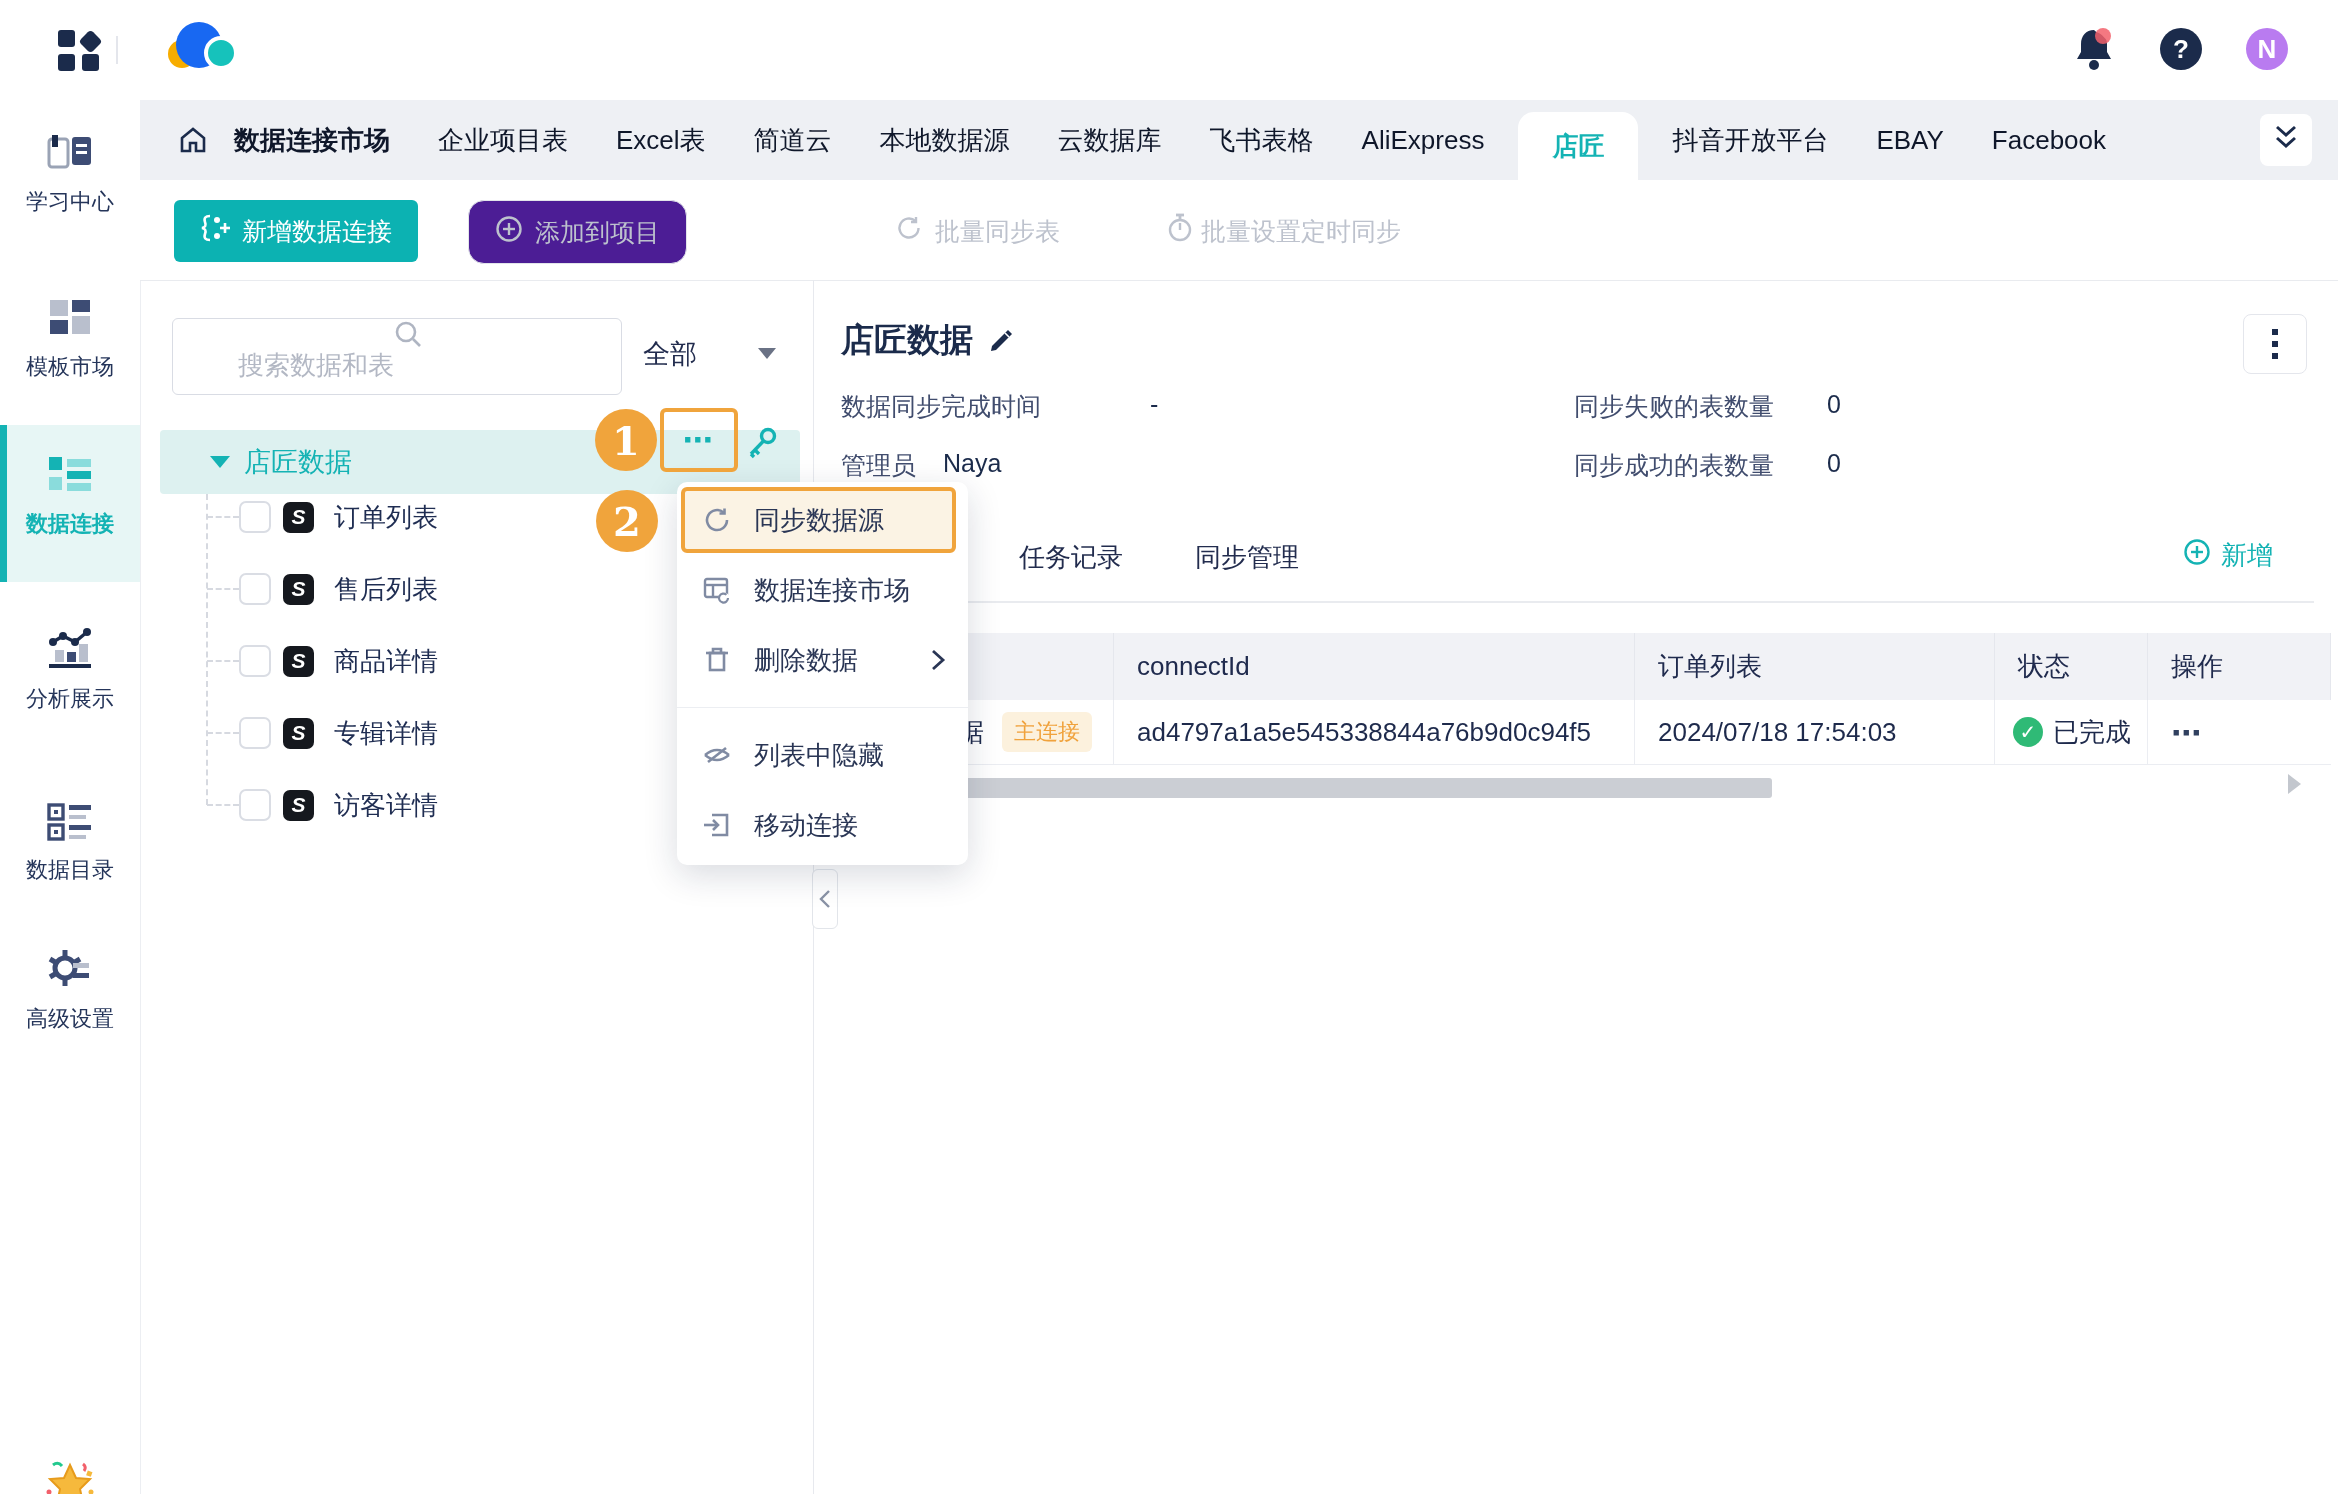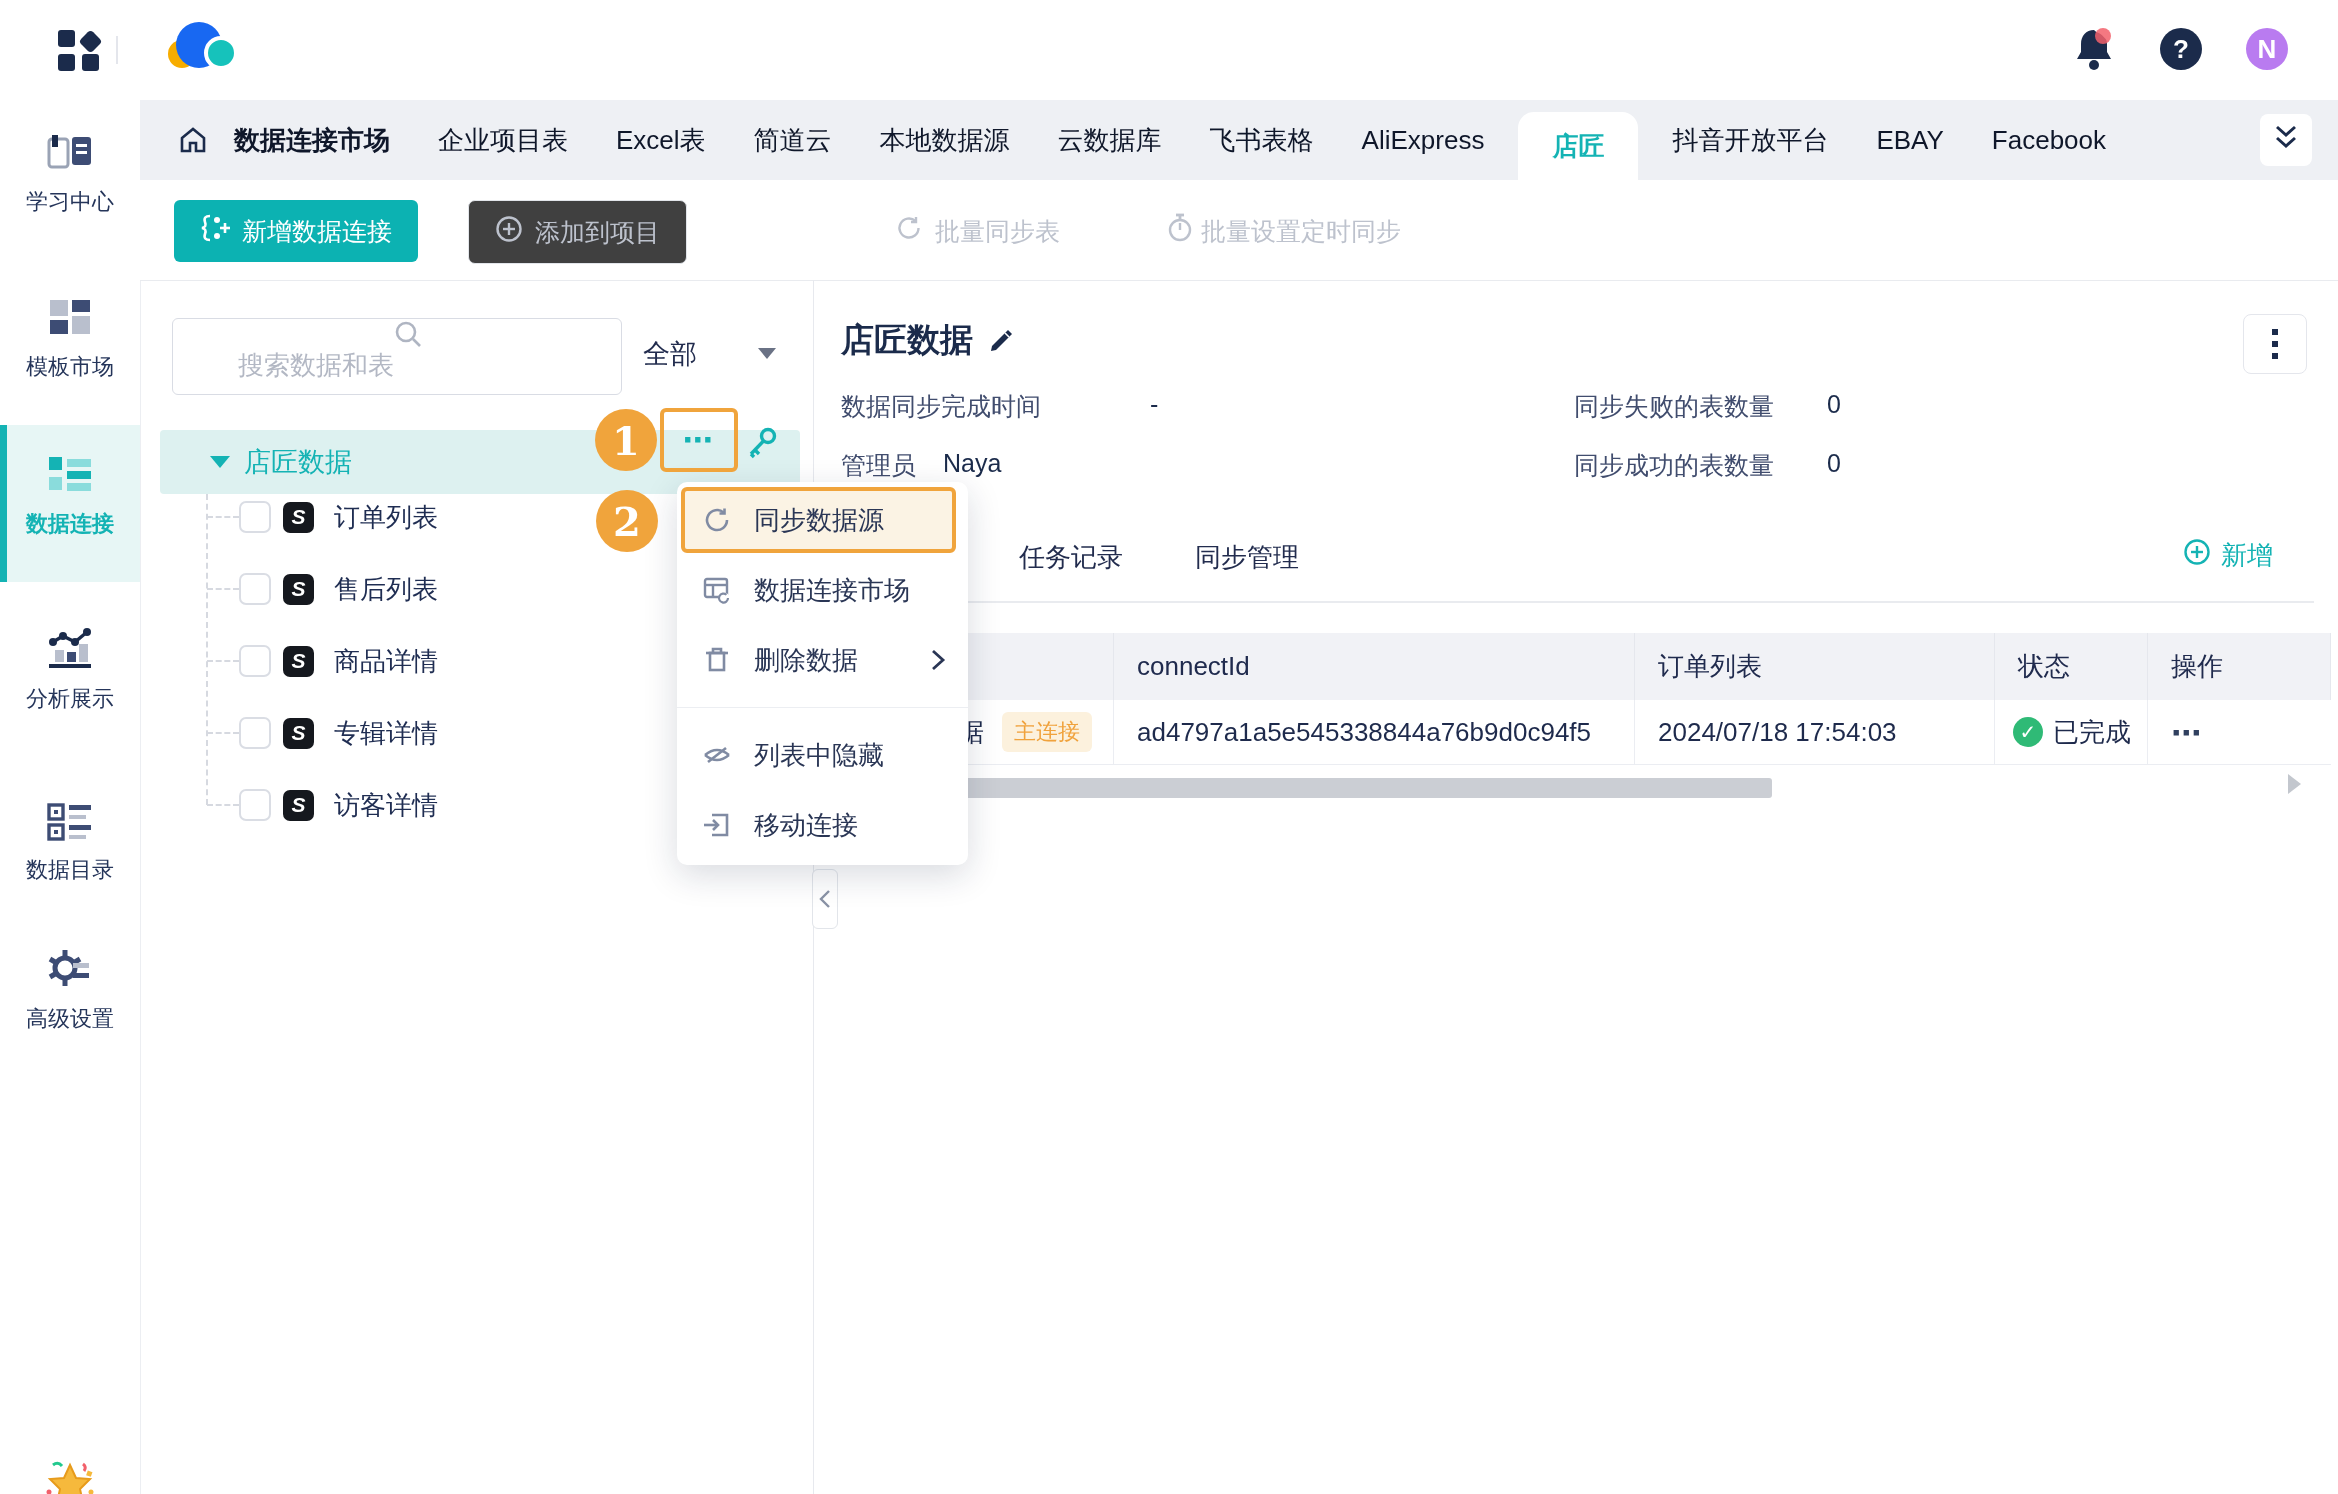--- a/index.html
+++ b/index.html
@@ -25,21 +25,21 @@
   
   .strip{position:absolute;left:140px;top:100px;width:2198px;height:80px;background:#EEF0F4;display:flex;align-items:center;}
   .tab{font-size:26px;color:#0f172a;margin:0 24px;white-space:nowrap;height:80px;display:flex;align-items:center;}
   .tab.first{font-weight:bold;margin-left:38px;}
   .tab.active-tab{background:#fff;border-radius:16px 16px 0 0;height:68px;align-self:flex-end;padding:0 34px;margin:0 10px;color:#14B3B4;font-weight:bold;}
   .collapse-btn{position:absolute;right:26px;top:14px;width:52px;height:52px;background:#fff;border-radius:8px;display:flex;align-items:center;justify-content:center;}
   
   .toolbar{position:absolute;left:140px;top:180px;width:2198px;height:100px;background:#fff;border-bottom:1px solid #E9EBEF;}
   .btn-primary{position:absolute;left:34px;top:20px;height:62px;padding:0 26px;background:#0CB2B2;color:#fff;font-size:25px;border-radius:6px;display:flex;align-items:center;gap:12px;}
   .btn-ghost{position:absolute;top:20px;height:62px;display:flex;align-items:center;gap:12px;font-size:25px;color:#BDC2CD;}
-  .btn-boxed{border:1px solid #E2E5EA;background:#404040;border-radius:7px;padding:0 26px;}
+  .btn-boxed{border:1px solid #E2E5EA;background:#4c1d95;border-radius:16px;padding:0 26px;}
   
   .searchbox{position:absolute;left:172px;top:318px;width:448px;height:75px;border:1px solid #D9DCE4;border-radius:6px;background:#fff;display:flex;align-items:center;flex-direction:column;}
   .searchbox input{border:none;outline:none;font-size:26px;color:#33405F;width:330px;background:transparent;font-family:inherit;}
   .searchbox input::placeholder{color:#B3B8C4;}
   .filter{position:absolute;left:643px;top:336px;font-size:27px;color:#222C4E;}
   .caret-down{position:absolute;width:0;height:0;border-left:9px solid transparent;border-right:9px solid transparent;border-top:11px solid #6A7285;}
   .rootrow{position:absolute;left:160px;top:430px;width:640px;height:64px;background:#DDF1F0;border-radius:4px;display:flex;align-items:center;}
   .rootrow .tri{width:0;height:0;border-left:10px solid transparent;border-right:10px solid transparent;border-top:12px solid #14B3B4;margin-left:50px;}
   .rootrow .lbl{margin-left:14px;font-size:27px;color:#14B3B4;font-weight:500;}
   .treerow{position:absolute;left:207px;width:560px;height:60px;display:flex;align-items:center;}

